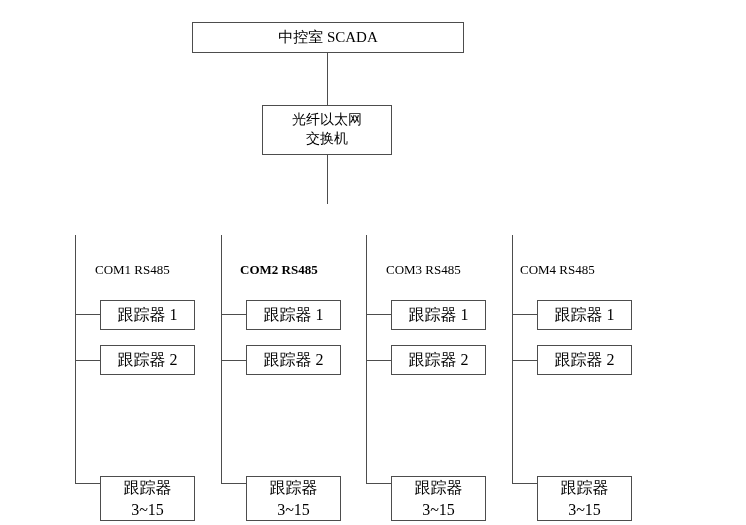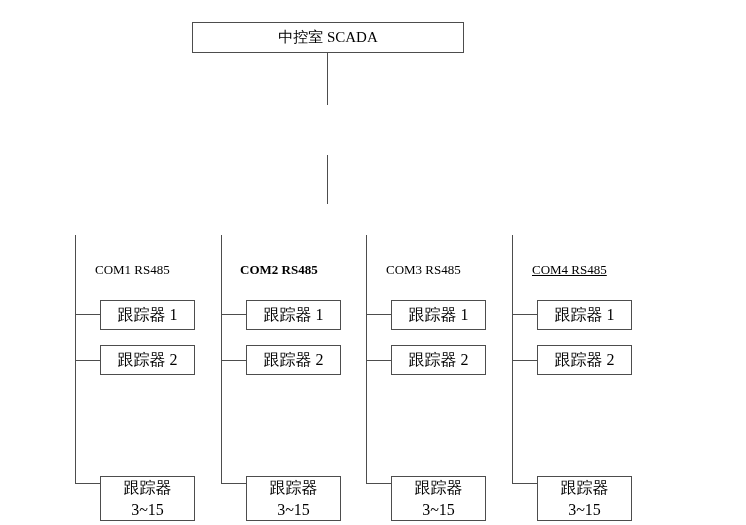--- a/index.html
+++ b/index.html
@@ -80,20 +80,24 @@
 <body>
 
 <div id="diagram">
 
   <div class="node" id="scada-box">
     <span>中控室 SCADA</span>
   </div>
 
   <div class="line vline" style="left:327px; top:41px; height:52px;"></div>
 
+  <div class="node" id="switch-box">
+    <span>光纤以太网</span>
+    <span class="line2">交换机</span>
+  </div>
 
   <div class="line vline" style="left:327px; top:143px; height:49px;"></div>
 
 
   <div class="com-label" style="left:95px; top:250px;">COM1 RS485</div>
   <div class="line vline" style="left:75px; top:223px; height:248px;"></div>
   <div class="line hline" style="left:75px; top:302px; width:25px;"></div>
   <div class="line hline" style="left:75px; top:348px; width:25px;"></div>
   <div class="line hline" style="left:75px; top:471px; width:25px;"></div>
 
@@ -135,21 +139,21 @@
     <span>跟踪器 1</span>
   </div>
   <div class="node tracker-box" style="left:391px; top:333px;">
     <span>跟踪器 2</span>
   </div>
   <div class="node tracker-box tall" style="left:391px; top:464px;">
     <span>跟踪器</span>
     <span class="line2">3~15</span>
   </div>
 
-  <div class="com-label" style="left:532px; top:250px;text-decoration:underline;">COM4 RS485</div>
+  <div class="com-label" style="left:520px; top:250px;">COM4 RS485</div>
   <div class="line vline" style="left:512px; top:223px; height:248px;"></div>
   <div class="line hline" style="left:512px; top:302px; width:25px;"></div>
   <div class="line hline" style="left:512px; top:348px; width:25px;"></div>
   <div class="line hline" style="left:512px; top:471px; width:25px;"></div>
 
   <div class="node tracker-box" style="left:537px; top:288px;">
     <span>跟踪器 1</span>
   </div>
   <div class="node tracker-box" style="left:537px; top:333px;">
     <span>跟踪器 2</span>

